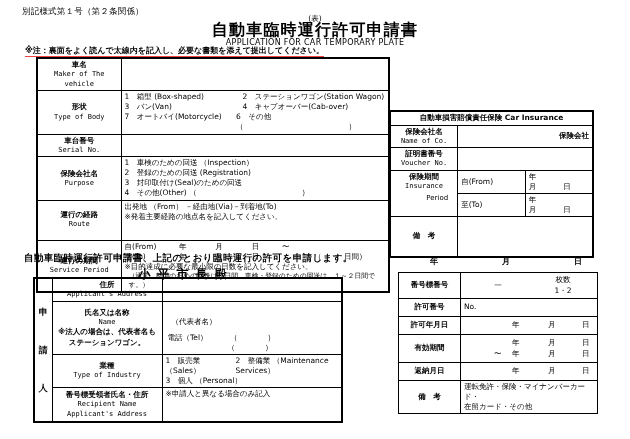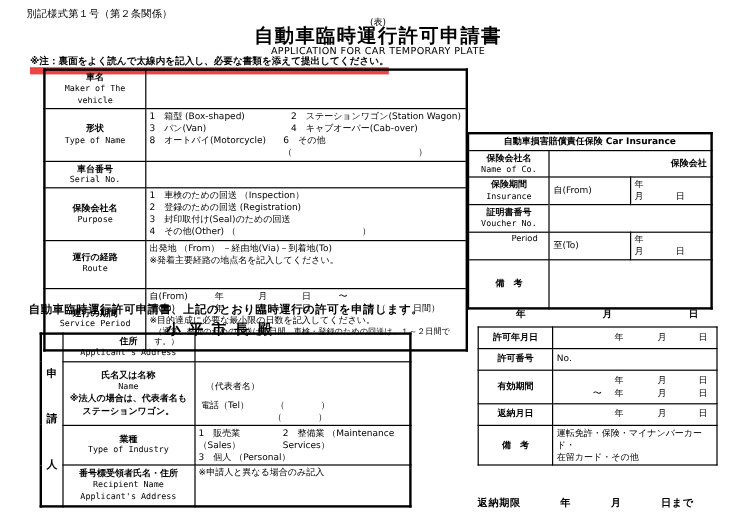--- a/index.html
+++ b/index.html
@@ -27,21 +27,21 @@
     text-align:center; font-size:16px; font-weight:bold;
     letter-spacing:1.2px;
   }
   .title-en {
     position:absolute; left:0; top:38px; width:630px;
     text-align:center; font-size:8px; letter-spacing:0.3px;
   }
   .note-top {
     position:absolute; left:25px; top:45px;
     font-size:8px; font-weight:bold;
-    border-bottom:6px solid #ef4444; padding-bottom:0px;
+    border-bottom:1px solid #ef4444; padding-bottom:0px;
     letter-spacing:0px;
   }
 
   
   table.f {
     border-collapse: collapse;
     table-layout: fixed;
     position:absolute;
   }
   table.f td {
@@ -121,33 +121,33 @@
         <tr>
       <td class="lbl lab" style="height:20px">
         <span>車名</span>
         <span class="en">Maker of The vehicle</span>
       </td>
       <td class="cell"></td>
     </tr>
     <tr>
       <td class="lbl lab">
         <span>形状</span>
-        <span class="en">Type of Name</span>
+        <span class="en">Type of Body</span>
       </td>
       <td class="cell">
         <div style="display:flex">
               <span style="width:118px">1　箱型 (Box-shaped)</span>
               <span>2　ステーションワゴン(Station Wagon)</span>
             </div>
         <div style="display:flex">
               <span style="width:118px">3　バン(Van)</span>
               <span>4　キャブオーバー(Cab-over)</span>
             </div>
         <div style="display:flex">
-              <span style="width:118px">8　オートバイ(Motorcycle)</span>
+              <span style="width:118px">7　オートバイ(Motorcycle)</span>
               <span>6　その他 （　　　　　　　　　　　　　　）</span>
             </div>
       </td>
     </tr>
     <tr>
       <td class="lbl lab" style="height:20px">
         <span>車台番号</span>
         <span class="en">Serial No.</span>
       </td>
       <td class="cell"></td>
@@ -207,37 +207,37 @@
       <td colspan="3" class="ctr" style="font-weight:bold;height:14px">自動車損害賠償責任保険 Car Insurance</td>
     </tr>
     <tr>
       <td class="lab" style="width:56px;height:20px">
         <span>保険会社名</span>
         <span class="en">Name of Co.</span>
       </td>
       <td colspan="2" class="cell rt" style="font-weight:bold">保険会社</td>
     </tr>
     <tr>
+      <td class="lab" style="height:18px">
+        <span>証明書番号</span>
+        <span class="en">Voucher No.</span>
+      </td>
+      <td colspan="2" class="cell"></td>
+    </tr>
+    <tr>
       <td class="lab nob" style="height:15px">
         <span>保険期間</span>
         <span class="en">Insurance</span>
       </td>
       <td class="cell" style="width:36px">自(From)</td>
       <td class="cell">
         <span style="display:inline-block;width:34px">年</span>
         <span style="display:inline-block;width:32px">月</span>
         <span>日</span>
       </td>
-    </tr>
-    <tr>
-      <td class="lab" style="height:18px">
-        <span>証明書番号</span>
-        <span class="en">Voucher No.</span>
-      </td>
-      <td colspan="2" class="cell"></td>
     </tr>
     <tr>
       <td class="lab not" style="height:15px;vertical-align:top">
         <span class="en2" style="text-align:right;padding-right:6px">Period</span>
       </td>
       <td class="cell">至(To)</td>
       <td class="cell">
         <span style="display:inline-block;width:34px">年</span>
         <span style="display:inline-block;width:32px">月</span>
         <span>日</span>
@@ -309,33 +309,45 @@
       </td>
       <td class="cell" style="vertical-align:top">
         <div>※申請人と異なる場合のみ記入</div>
       </td>
     </tr>
   </tbody>
     </table>
 
   <table class="f" id="tbl-official">
     <tbody>
+        <tr>
+      <td class="lbl" style="height:26px">番号標番号</td>
+      <td class="cell">
+        <div style="display:flex;align-items:center">
+          <span style="width:68px;text-align:center">—</span>
+          <span style="text-align:center;flex:1">
+            <span style="display:block">枚数</span>
+            <span style="display:block">1・2</span>
+          </span>
+        </div>
+      </td>
+    </tr>
+    <tr>
+      <td class="lbl" style="height:18px">許可番号</td>
+      <td class="cell">No.</td>
+    </tr>
     <tr>
       <td class="lbl" style="height:18px">許可年月日</td>
       <td class="cell">
         <div style="display:flex;padding-left:48px">
           <span style="width:36px">年</span>
           <span style="width:34px">月</span>
           <span>日</span>
         </div>
       </td>
-    </tr>
-    <tr>
-      <td class="lbl" style="height:18px">許可番号</td>
-      <td class="cell">No.</td>
     </tr>
     <tr>
       <td class="lbl" style="height:28px">有効期間</td>
       <td class="cell">
         <div style="display:flex;padding-left:30px">
           <span style="width:18px"></span>
           <span style="width:36px">年</span>
           <span style="width:34px">月</span>
           <span>日</span>
         </div>
@@ -360,23 +372,14 @@
     <tr>
       <td class="lbl" style="height:24px">備　考</td>
       <td class="cell sub">
         <div>運転免許・保険・マイナンバーカード・</div>
         <div>在留カード・その他</div>
       </td>
     </tr>
   </tbody>
     </table>
 
-  <div class="retnote">
-    <span>返納期限</span>
-    <span class="sp"></span>
-    <span>年</span>
-    <span class="sp"></span>
-    <span>月</span>
-    <span class="sp"></span>
-    <span>日まで</span>
-  </div>
 
 </div>
 
 </body></html>

